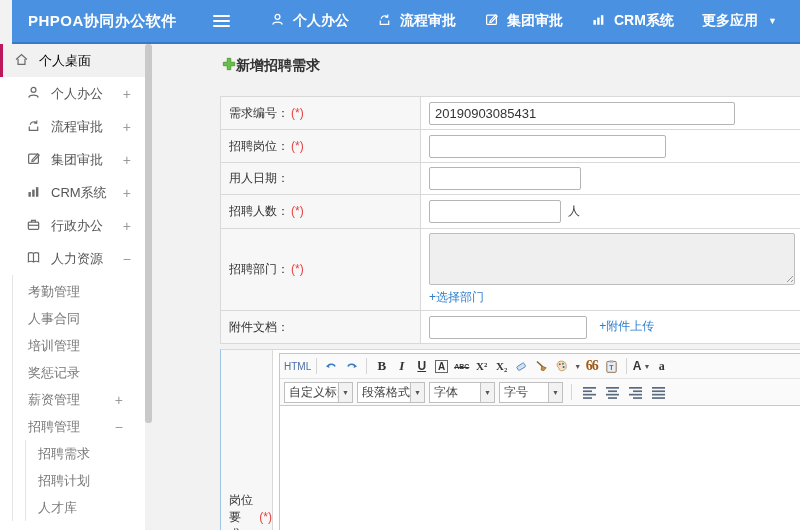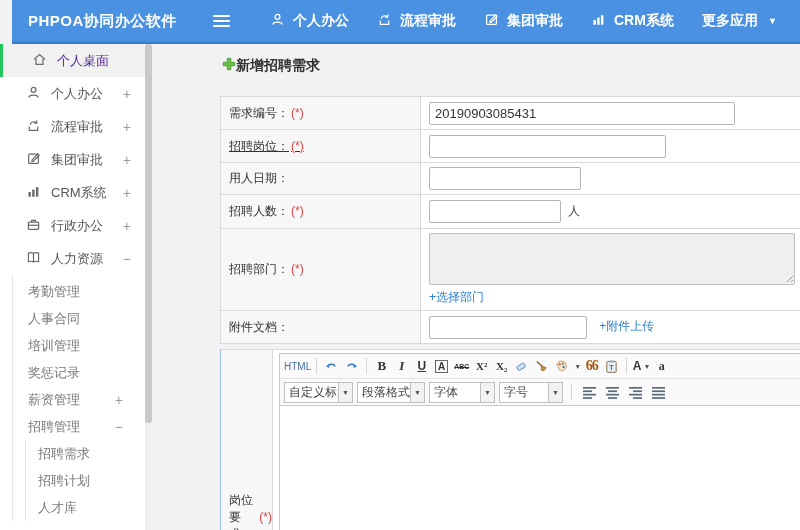--- a/index.html
+++ b/index.html
@@ -26,21 +26,21 @@
   
   .sidebar {
     position:absolute; top:44px; left:0; width:145px; bottom:0;
     background:#fff; font-size:13px; color:#555; overflow:hidden;
   }
   .side-scrollbar { position:absolute; top:44px; left:145px; width:7px; bottom:0; background:#f1f1f1; }
   .side-scrollbar .thumb { position:absolute; top:0; left:0; width:7px; height:78%; background:#c9c9c9; border-radius:3px; }
   .side-item { height:33px; display:flex; align-items:center; padding-left:26px;
     position:relative; cursor:pointer; background:#fff; }
   .side-item svg { margin-right:10px; color:#6b6b6b; flex:0 0 auto; }
-  .side-item.active { background:#f1f1f1; border-left:3px solid #22c55e; padding-left:29px; color:#4c1d95; }
+  .side-item.active { background:#f1f1f1; border-left:3px solid #be185d; padding-left:11px; color:#000000; }
   .toggle { position:absolute; right:14px; color:#9a9a9a; font-size:14px; line-height:1; }
   .sub-group { margin-left:12px; border-left:1px solid #e4e4e4; padding-top:3px; }
   .sub-item { height:27px; display:flex; align-items:center; padding-left:15px;
     color:#787878; position:relative; cursor:pointer; font-size:13px; }
   .sub-item .toggle { right:22px; }
   .sub2-group { margin-left:12px; border-left:1px solid #e4e4e4; }
   .sub2-item { height:27px; display:flex; align-items:center; padding-left:12px;
     color:#787878; cursor:pointer; font-size:13px; }
   
   .main { position:absolute; left:152px; top:44px; right:0; bottom:0; background:#f2f2f2; overflow:hidden; }
@@ -277,21 +277,21 @@
     <tbody>
         <tr>
       <td class="lbl" style="height:33px;">
         <span>需求编号：</span><span class="req">(*)</span>
       </td>
       <td class="fld">
         <input class="txt" style="width: 306px;" value="20190903085431">
       </td>
     </tr>
     <tr>
-      <td class="lbl" style="height:33px;text-decoration:underline;">
+      <td class="lbl" style="height:33px;">
         <span>招聘岗位：</span><span class="req">(*)</span>
       </td>
       <td class="fld">
         <input class="txt" style="width: 237px;">
       </td>
     </tr>
     <tr>
       <td class="lbl" style="height:31px;">
         <span>用人日期：</span>
       </td>

